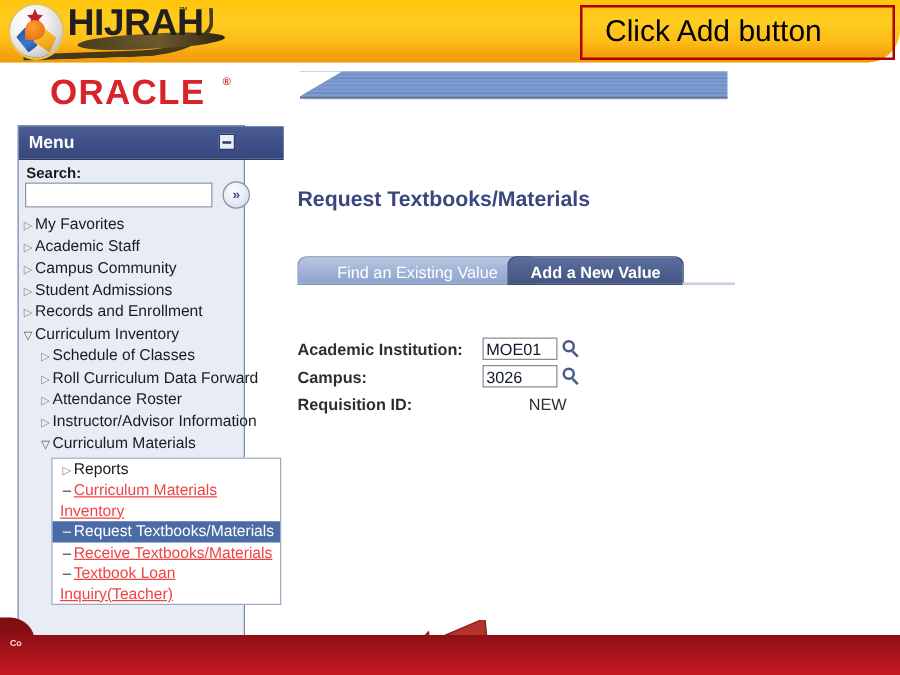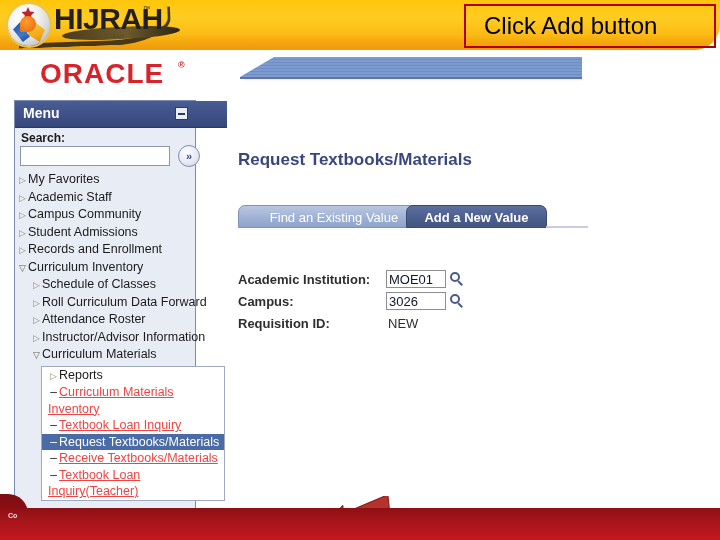--- a/index.html
+++ b/index.html
@@ -379,20 +379,21 @@
     font-family: "Liberation Sans", sans-serif;
     font-size: 13px;
     color: #0f172a;
     box-sizing: border-box;
     padding: 0 2px;
   }
   .f-static {
     position: absolute;
     font-size: 13px;
     color: #2e2e2e;
+    margin-left: 35px;
   }
   .mag {
     position: absolute;
     width: 15px; height: 15px;
   }
   .mag .ring {
     position: absolute;
     left: 0; top: 0;
     width: 10px; height: 10px;
     border: 2px solid #4a5a8a;
@@ -519,21 +520,20 @@
       <div class="m-row lvl2"><span class="tri">▷</span><span>Schedule of Classes</span></div>
       <div class="m-row lvl2"><span class="tri">▷</span><span>Roll Curriculum Data Forward</span></div>
       <div class="m-row lvl2"><span class="tri">▷</span><span>Attendance Roster</span></div>
       <div class="m-row lvl2"><span class="tri">▷</span><span>Instructor/Advisor Information</span></div>
       <div class="m-row lvl2"><span class="tri open">▽</span><span>Curriculum Materials</span></div>
 
       <div style="position:relative; height:118px; margin-top:2px;">
         <div id="submenu-panel">
           <div class="m-row" style="padding-left:6px;"><span class="tri">▷</span><span>Reports</span></div>
           <div class="m-row wrap2" style="padding-left:6px;"><span class="dash">–</span><span class="lnk">Curriculum Materials Inventory</span></div>
-          <div class="m-row" style="padding-left:6px;"><span class="dash">–</span><span class="lnk">Textbook Loan Inquiry</span></div>
           <div class="m-row wrap2 sel" style="padding-left:6px;"><span class="dash">–</span><span class="lnk">Request Textbooks/Materials</span></div>
           <div class="m-row wrap2" style="padding-left:6px;"><span class="dash">–</span><span class="lnk">Receive Textbooks/Materials</span></div>
           <div class="m-row wrap2" style="padding-left:6px;"><span class="dash">–</span><span class="lnk">Textbook Loan Inquiry(Teacher)</span></div>
         </div>
       </div>
     </div>
   </div>
 
   <div id="content">
 

